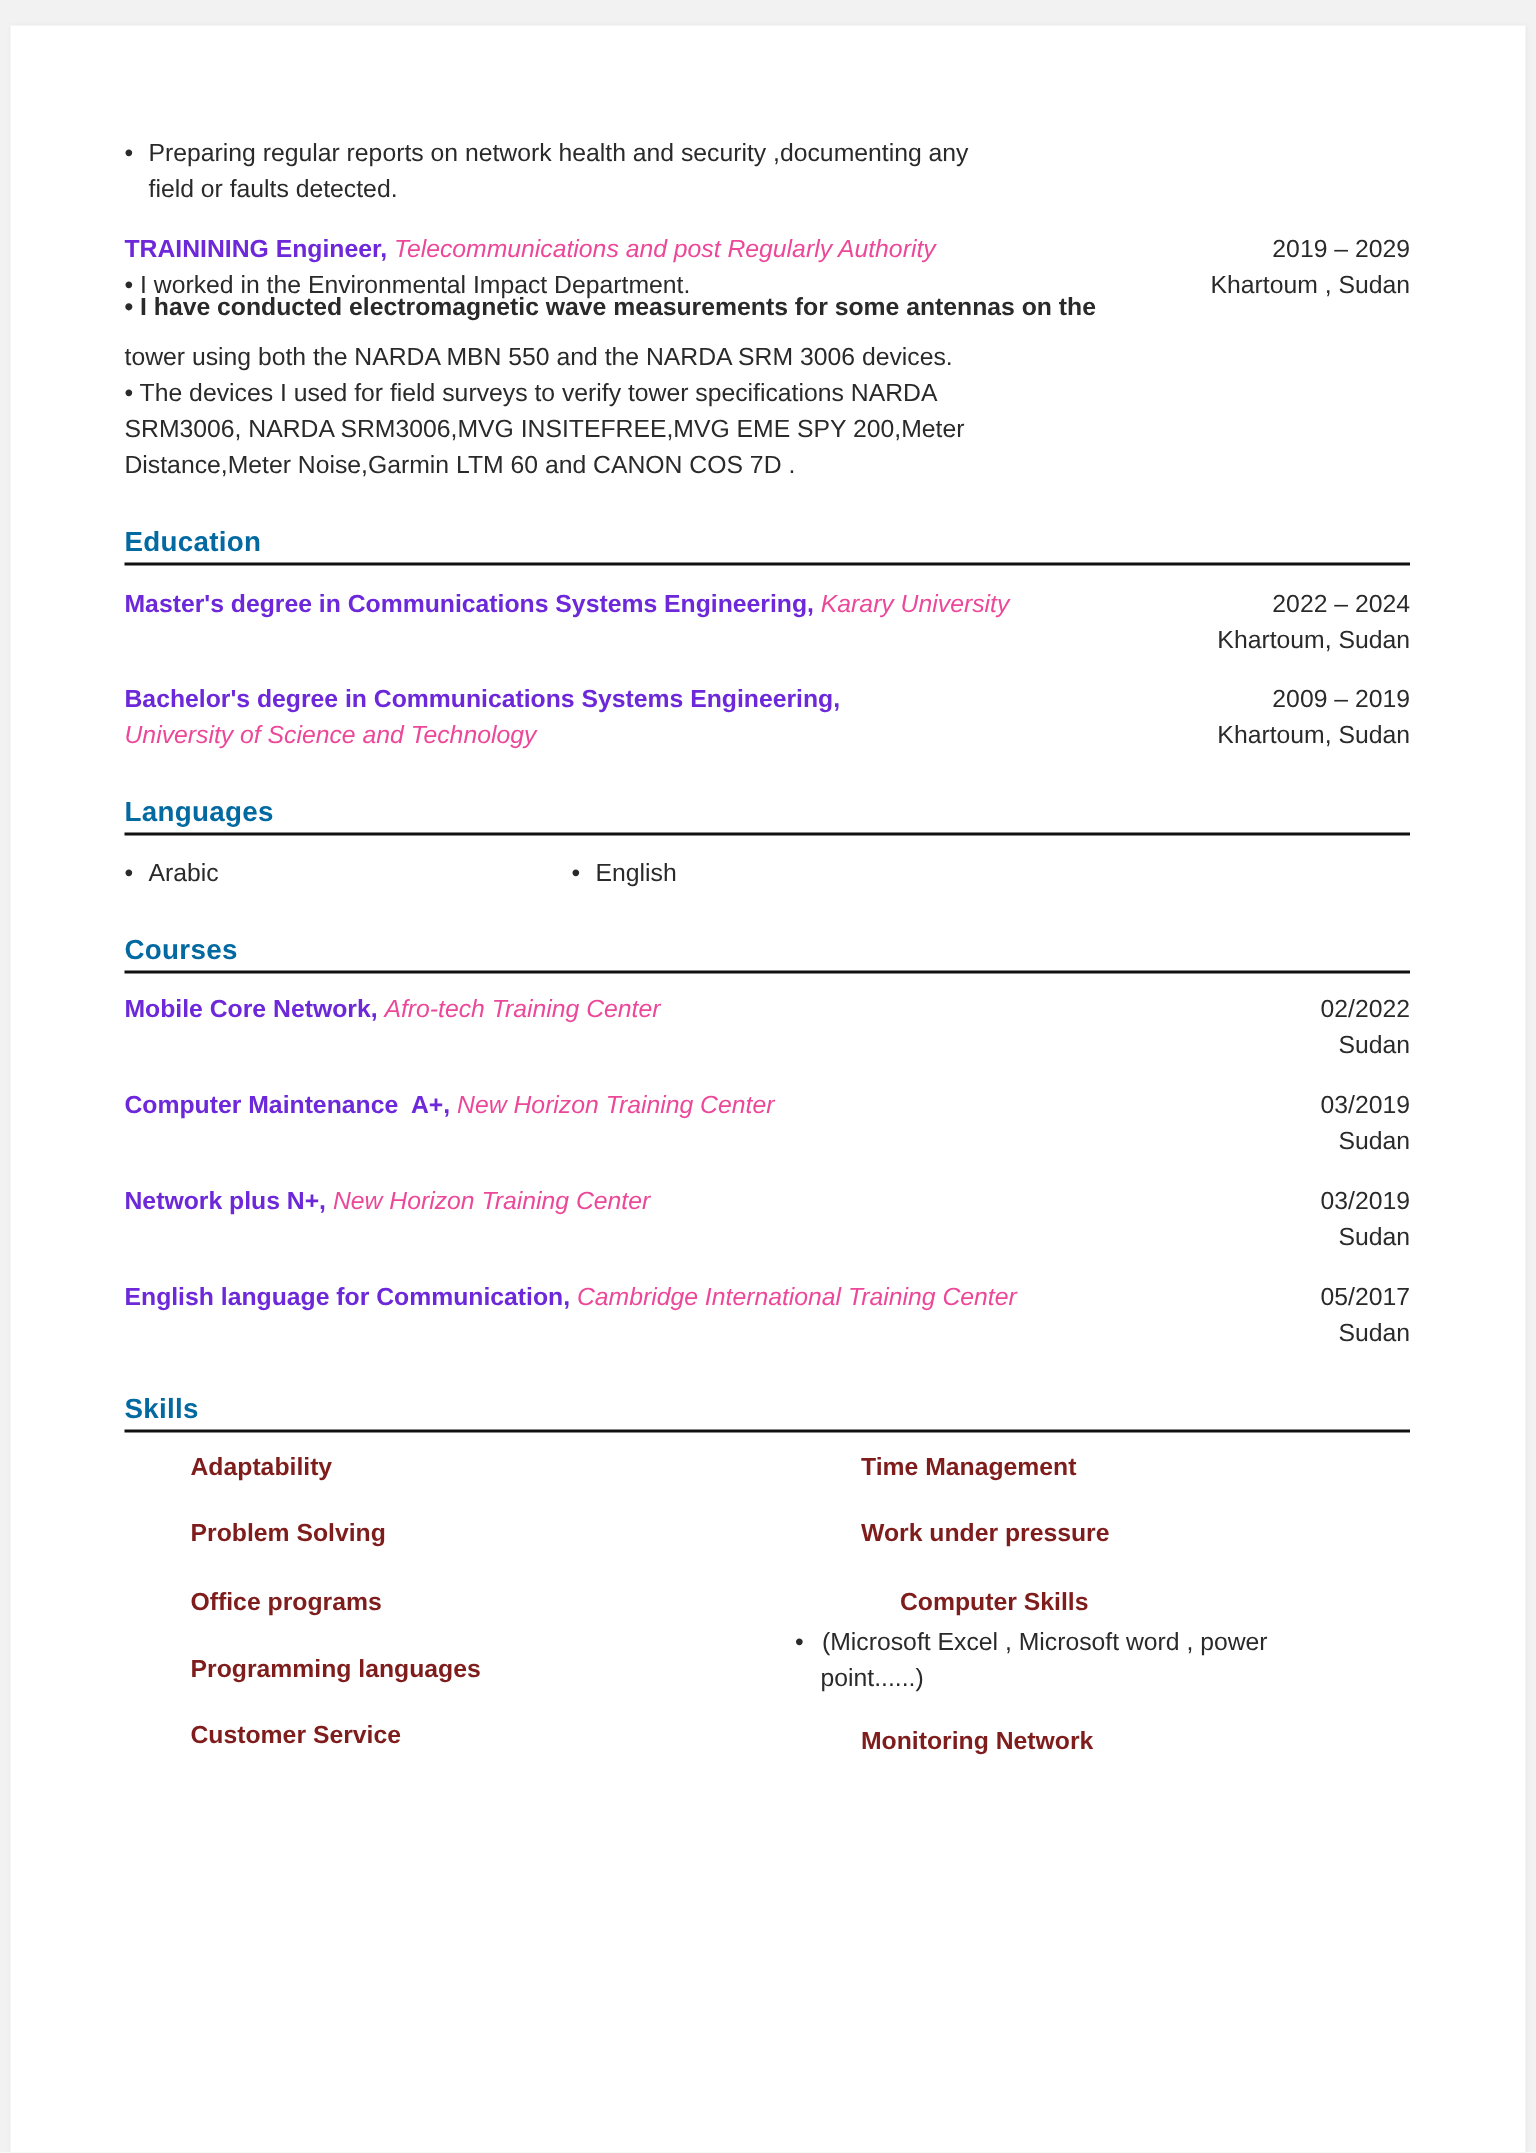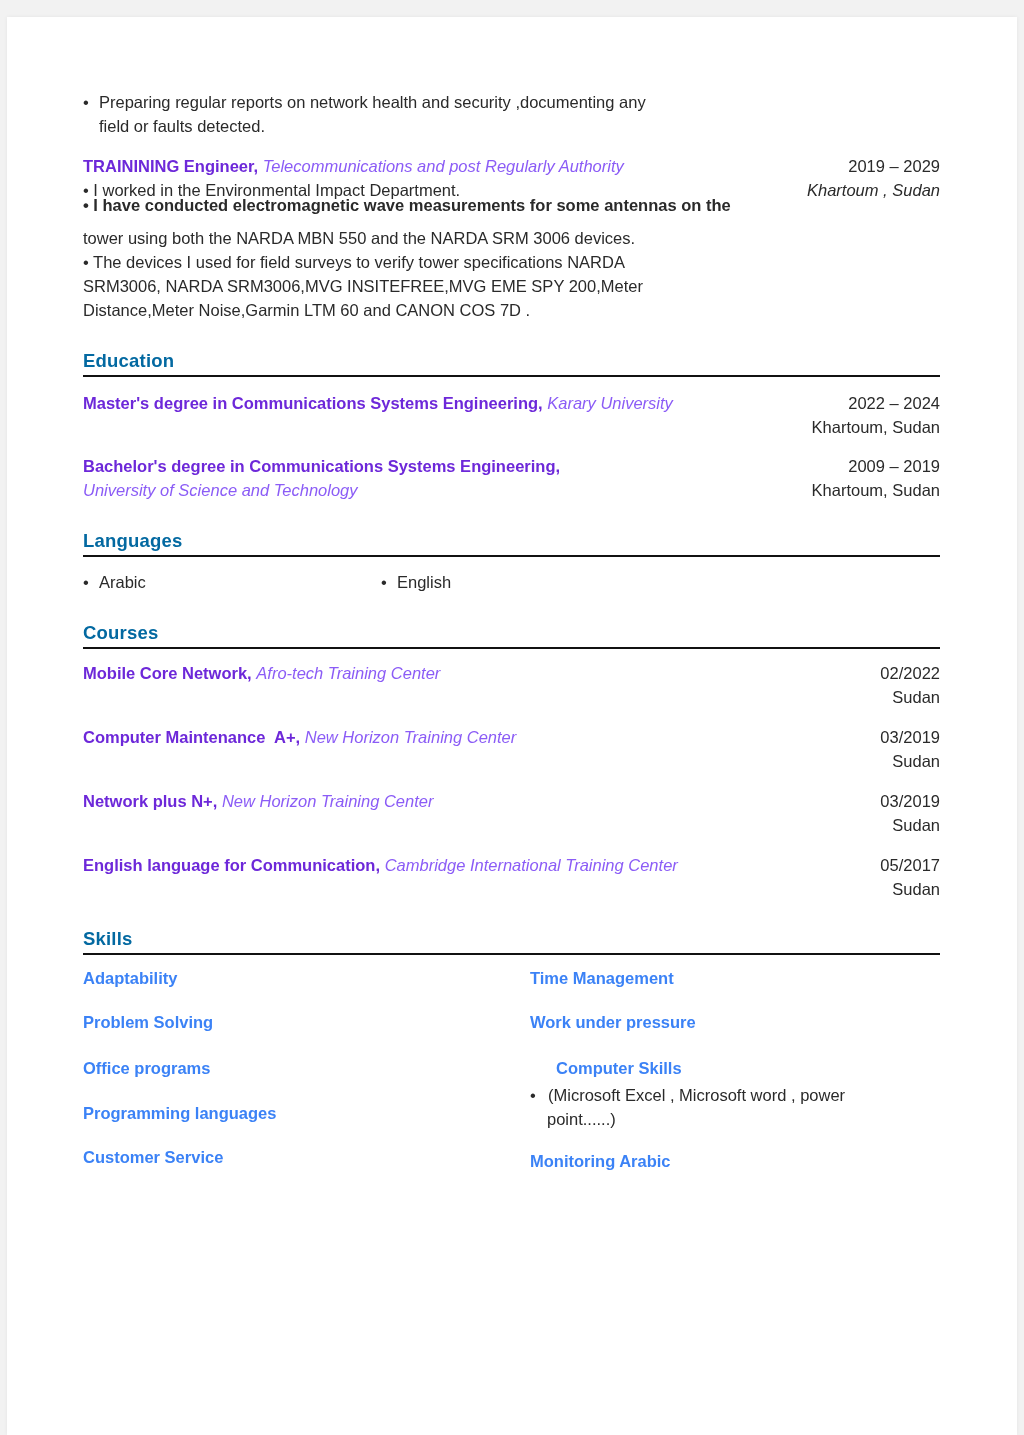--- a/index.html
+++ b/index.html
@@ -19,48 +19,48 @@
       box-shadow: 0 0 4px rgba(0,0,0,0.06);
     }
     .content {
       position: absolute;
       left: 76px; top: 0;
       width: 857px;
     }
     .abs { position: absolute; }
     .line { font-size: 16.5px; line-height: 24px; color: #2a2a2a; white-space: nowrap; }
     .bold { font-weight: bold; color: #6d28d9; }
-    .ital { font-style: italic; color: #8b5cf6; }
+    .ital { font-style: italic; color: #ec4899; }
     .right { text-align: right; right: 0; }
     .bullet-dot { display: inline-block; width: 16px; }
     .section-title {
       font-size: 18.5px; font-weight: bold; color: #0369a1; letter-spacing: 0.2px;
     }
     .rule {
       position: absolute; left: 0; width: 857px; height: 2px; background: #111;
     }
-    .skill { font-size: 16.5px; font-weight: bold; color: #3b82f6; white-space: nowrap; }
+    .skill { font-size: 16.5px; font-weight: bold; color: #7f1d1d; white-space: nowrap; margin-left: 44px; }
   </style>
 </head>
 <body>
 
 <div class="page">
   <div class="content">
 
     <div class="abs line" style="top:73px; left:0;">
       <span class="bullet-dot">•</span><span>Preparing regular reports on network health and security ,documenting any</span>
     </div>
     <div class="abs line" style="top:97px; left:16px;">field or faults detected.</div>
 
     <div class="abs line" style="top:137px; left:0;">
       <span class="bold">TRAININING Engineer,</span>
       <span class="ital">Telecommunications and post Regularly Authority</span>
     </div>
     <div class="abs line right" style="top:137px;">2019 – 2029</div>
-    <div class="abs line right" style="top:161px;font-style:italic;">Khartoum , Sudan</div>
+    <div class="abs line right" style="top:161px;">Khartoum , Sudan</div>
     <div class="abs line" style="top:161px; left:0;">•  I worked in the Environmental Impact Department.</div>
     <div class="abs line" style="top:176px; left:0;font-weight:bold;">• I have conducted electromagnetic wave measurements for some antennas on the</div>
     <div class="abs line" style="top:209px; left:0;">tower using both the NARDA MBN 550 and the NARDA SRM 3006 devices.</div>
     <div class="abs line" style="top:233px; left:0;">• The devices I used for field surveys to verify tower specifications NARDA</div>
     <div class="abs line" style="top:257px; left:0;">SRM3006, NARDA SRM3006,MVG INSITEFREE,MVG EME SPY 200,Meter</div>
     <div class="abs line" style="top:281px; left:0;">Distance,Meter Noise,Garmin LTM 60 and CANON COS 7D .</div>
 
     <div class="abs section-title" style="top:333px; left:0;">Education</div>
     <div class="rule" style="top:358px;"></div>
 
@@ -125,16 +125,16 @@
     <div class="abs skill" style="top:1087px; left:0;">Programming languages</div>
     <div class="abs skill" style="top:1131px; left:0;">Customer Service</div>
 
     <div class="abs skill" style="top:952px; left:447px;">Time Management</div>
     <div class="abs skill" style="top:996px; left:447px;">Work under pressure</div>
     <div class="abs skill" style="top:1042px; left:473px;">Computer Skills</div>
     <div class="abs line" style="top:1066px; left:447px;">
       <span class="bullet-dot" style="width:18px;">•</span><span>(Microsoft Excel , Microsoft word , power</span>
     </div>
     <div class="abs line" style="top:1090px; left:464px;">point......)</div>
-    <div class="abs skill" style="top:1135px; left:447px;">Monitoring Arabic</div>
+    <div class="abs skill" style="top:1135px; left:447px;">Monitoring Network</div>
 
   </div>
 </div>
 
 </body></html>

